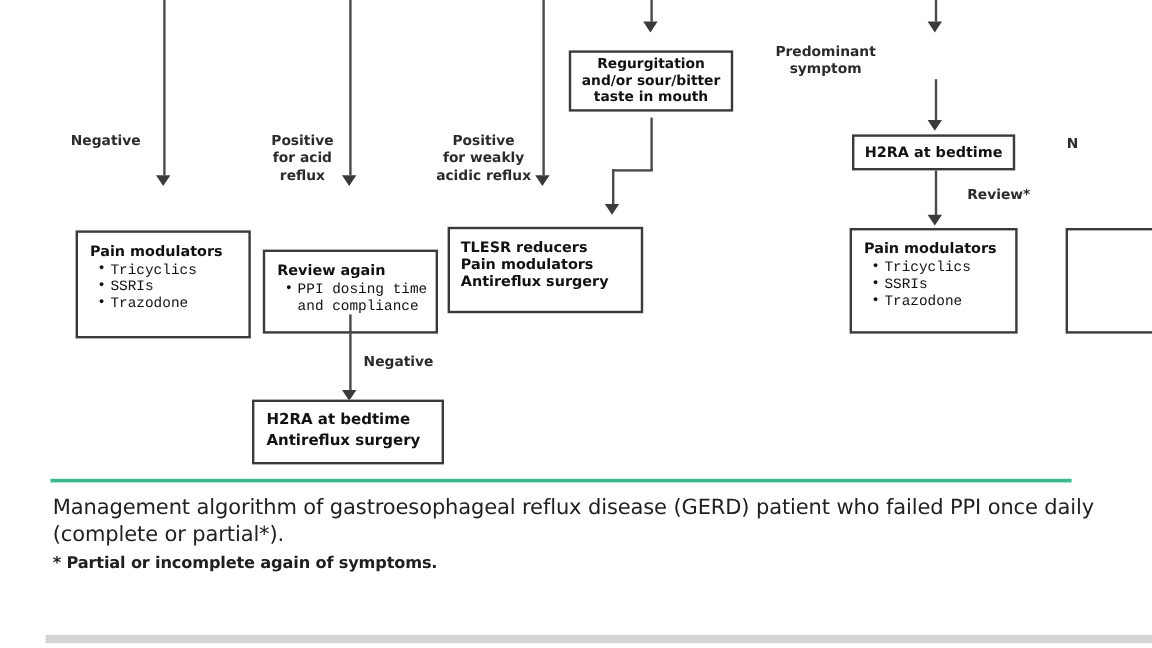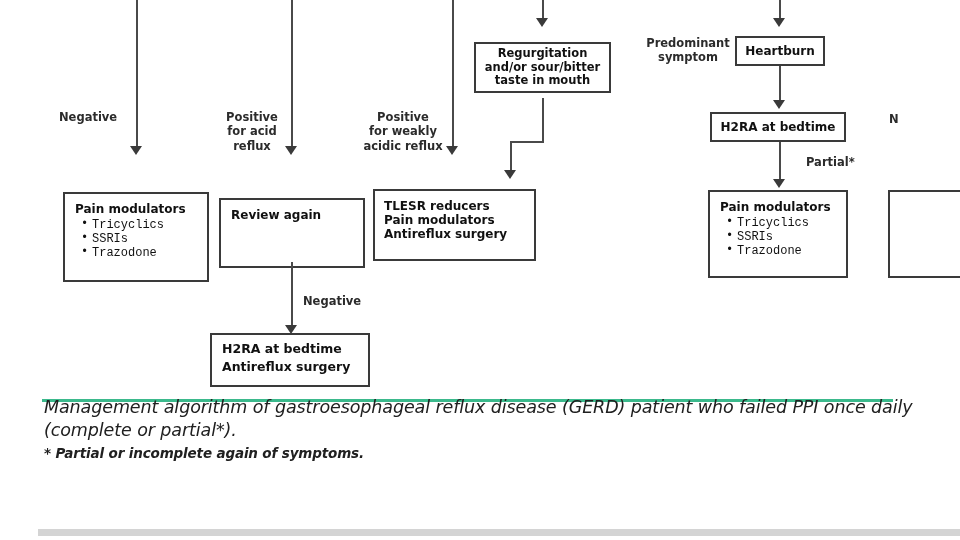--- a/index.html
+++ b/index.html
@@ -97,24 +97,23 @@
     position: absolute;
     left: 42px;
     top: 399px;
     width: 851px;
     height: 3px;
     background: #3bb98c;
   }
   #caption {
     position: absolute;
     left: 44px;
-    top: 396px;
+    top: 412px;
     width: 880px;
     color: #202020;
-    font-style: italic;
   }
   #caption .cap-main {
     font-family: "DejaVu Sans", sans-serif;
     font-size: 17.5px;
     line-height: 1.30;
     letter-spacing: -0.1px;
   }
   #caption .cap-sub {
     font-family: "DejaVu Sans", sans-serif;
     font-size: 13.5px;
@@ -168,56 +167,59 @@
 for acid
 reflux</div>
 
     <div class="edgelabel" style="left:358px; top:110px; text-align:center; width:90px;">Positive
 for weakly
 acidic reflux</div>
 
     <div class="edgelabel" style="left:630px; top:36px; text-align:center; width:92px;margin-left:12px;">Predominant
 symptom</div>
 
-    <div class="edgelabel" style="left:806px; top:155px;">Partial*</div>
+    <div class="edgelabel" style="left:806px; top:155px;">Review*</div>
 
     <div class="edgelabel" style="left:303px; top:294px;">Negative</div>
 
     <div class="edgelabel" style="left:889px; top:112px;">N</div>
 
     <div class="node" style="left:474px; top:42px; width:137px; height:51px; font-size:11.5px; font-weight:bold; display:flex; align-items:center; justify-content:center; white-space:pre-line;">Regurgitation
 and/or sour/bitter
 taste in mouth</div>
 
     <div class="vline" style="left:542px; top:98px; height:44px;"></div>
     <div class="hline" style="left:510px; top:141px; width:34px;"></div>
     <div class="vline" style="left:510px; top:141px; height:32px;"></div>
     <div class="arrowhead" style="left:504px; top:170px;"></div>
 
-    <div class="node" style="left:735px; top:36px; width:90px; height:30px; font-size:12px; font-weight:bold; display:flex; align-items:center; justify-content:center;">Heartburn</div>
 
     <div class="vline" style="left:779px; top:66px; height:36px;"></div>
     <div class="arrowhead" style="left:773px; top:100px;"></div>
 
     <div class="node" style="left:710px; top:112px; width:136px; height:30px; font-size:12px; font-weight:bold; display:flex; align-items:center; justify-content:center;">H2RA at bedtime</div>
 
     <div class="vline" style="left:779px; top:142px; height:40px;"></div>
     <div class="arrowhead" style="left:773px; top:179px;"></div>
 
     <div class="node" style="left:63px; top:192px; width:146px; height:90px; font-size:12px; padding:8px 6px 0 6px;">
       <span class="hd" style="text-align:left; padding-left:4px;">Pain modulators</span>
       <ul>
         <li>Tricyclics</li>
         <li>SSRIs</li>
         <li>Trazodone</li>
       </ul>
     </div>
 
-    <div class="node" style="left:219px; top:198px; width:146px; height:70px; font-size:12px; padding:8px 6px 0 6px;">
+    <div class="node" style="left:219px; top:208px; width:146px; height:70px; font-size:12px; padding:8px 6px 0 6px;">
       <span class="hd" style="text-align:left; padding-left:4px;">Review again</span>
+      <ul>
+        <li>PPI dosing time
+and compliance</li>
+      </ul>
     </div>
 
     <div class="vline" style="left:291px; top:262px; height:66px;"></div>
     <div class="arrowhead" style="left:285px; top:325px;"></div>
 
     <div class="node" style="left:373px; top:189px; width:163px; height:72px; font-size:12px; padding:8px 0 0 9px;">
       <span class="bline">TLESR reducers</span>
       <span class="bline">Pain modulators</span>
       <span class="bline">Antireflux surgery</span>
     </div>

